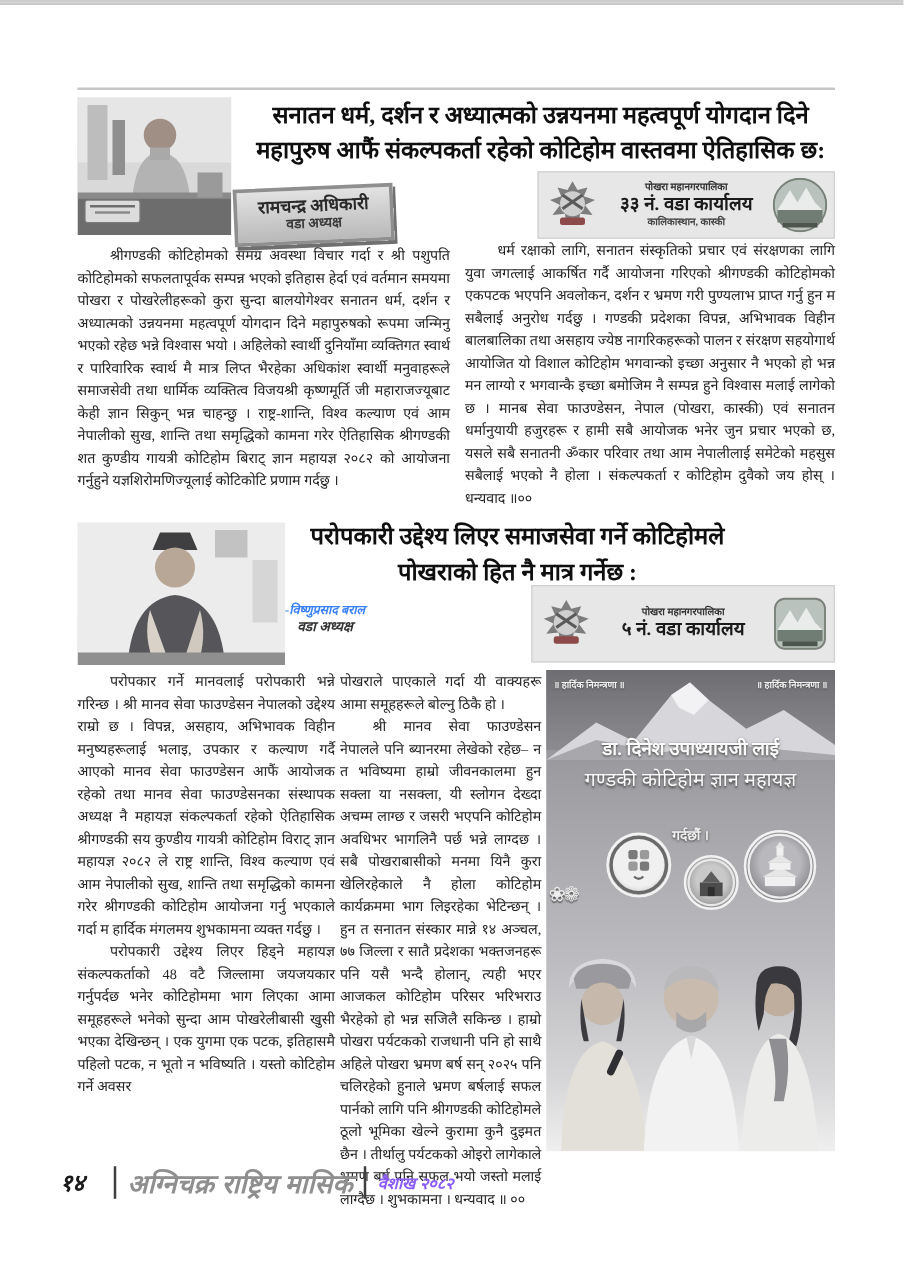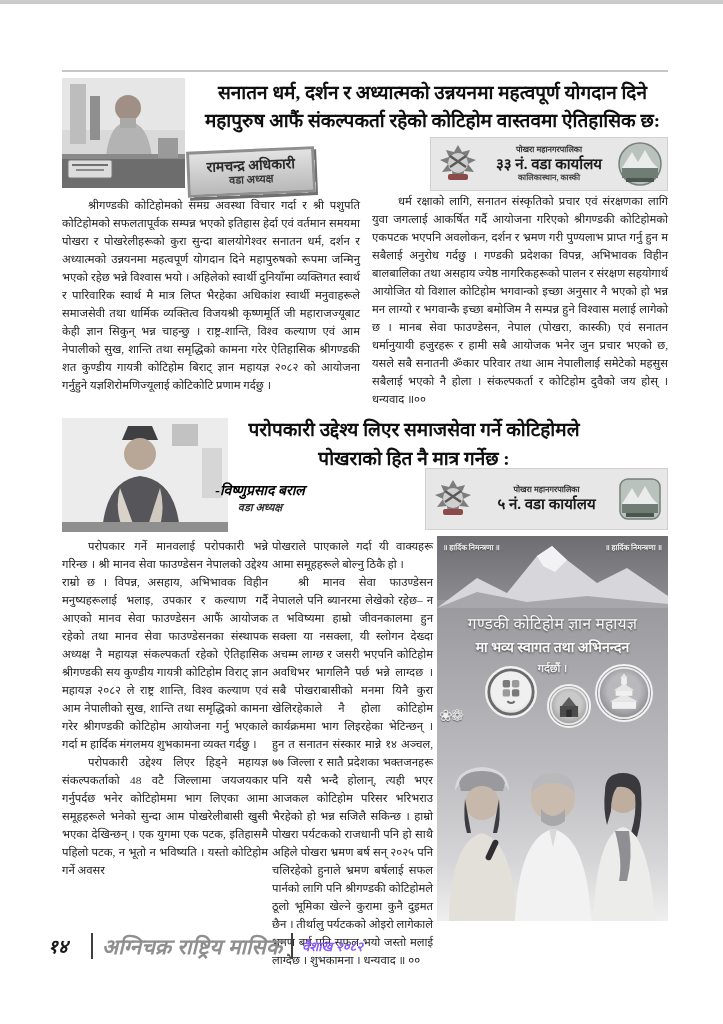--- a/index.html
+++ b/index.html
@@ -55,21 +55,21 @@
   .a2c1{left:62px;top:537px;width:206px;height:392px;}
   .a2c2{left:272px;top:537px;width:161px;height:392px;}
   .a2c2 p:first-child{text-indent:0;}
 
   
   .headline2{
     position:absolute;left:238px;top:416px;width:352px;
     font-size:19px;font-weight:700;line-height:1.5;text-align:center;color:#0f0f0f;
   }
   .byline{position:absolute;left:172px;top:483px;width:176px;text-align:center;}
-  .byline .by-name{font-size:14px;font-weight:700;font-style:italic;color:#000000;line-height:1.2;}
+  .byline .by-name{font-size:10px;font-weight:700;font-style:italic;color:#3b82f6;line-height:1.2;}
   .byline .by-title{font-size:11px;font-weight:700;font-style:italic;color:#333;line-height:1.3;}
 
   
   .promo{
     position:absolute;left:437px;top:536px;width:231px;height:385px;overflow:hidden;
     background:linear-gradient(180deg,#808084 0%,#9a9a9e 18%,#ababaf 38%,#bcbcc0 60%,#d6d6d8 85%,#efefef 100%);
   }
   .promo .sky{position:absolute;left:0;top:0;width:100%;height:64px;background:linear-gradient(180deg,#6e6e72,#8c8c90);}
   .promo svg.mtn{position:absolute;left:0;top:2px;width:100%;height:70px;}
   .promo .greet{position:absolute;top:6px;font-size:7.5px;font-weight:700;color:#f2f2f2;text-shadow:0 1px 1px #444;}
@@ -215,22 +215,22 @@
 
   <div class="promo">
     <div class="sky"></div>
     <svg class="mtn" viewBox="0 0 231 70">
       <path d="M0 70 L40 40 L70 55 L100 18 L115 8 L130 22 L160 45 L190 30 L231 58 L231 70 Z" fill="#d7d7db"></path>
       <path d="M100 18 L115 8 L130 22 L118 34 L106 28 Z" fill="#f2f2f4"></path>
       <path d="M0 70 L40 54 L90 64 L150 58 L231 66 L231 70 Z" fill="#a8a8ac"></path>
     </svg>
     <div class="greet gl">॥ हार्दिक निमन्त्रणा ॥</div>
     <div class="greet gr">॥ हार्दिक निमन्त्रणा ॥</div>
+    <div class="ptxt l1">डा. दिनेश उपाध्यायजी लाई</div>
     <div class="ptxt l2">गण्डकी कोटिहोम ज्ञान महायज्ञ</div>
-    <div class="ptxt l3">मा भव्य स्वागत तथा अभिनन्दन</div>
     <div class="ptxt l4">गर्दछौं ।</div>
 
     <div class="logo-circle lc1">
       <svg viewBox="0 0 52 52">
         <circle cx="26" cy="26" r="24" fill="none" stroke="#6a6a6a" stroke-width="3"></circle>
         <rect x="17" y="13" width="8" height="8" rx="2" fill="#7a7a7a"></rect>
         <rect x="27" y="13" width="8" height="8" rx="2" fill="#9a9a9a"></rect>
         <rect x="17" y="23" width="8" height="8" rx="2" fill="#9a9a9a"></rect>
         <rect x="27" y="23" width="8" height="8" rx="2" fill="#7a7a7a"></rect>
         <path d="M22 36 Q26 40 30 36" stroke="#6a6a6a" stroke-width="2" fill="none"></path>

